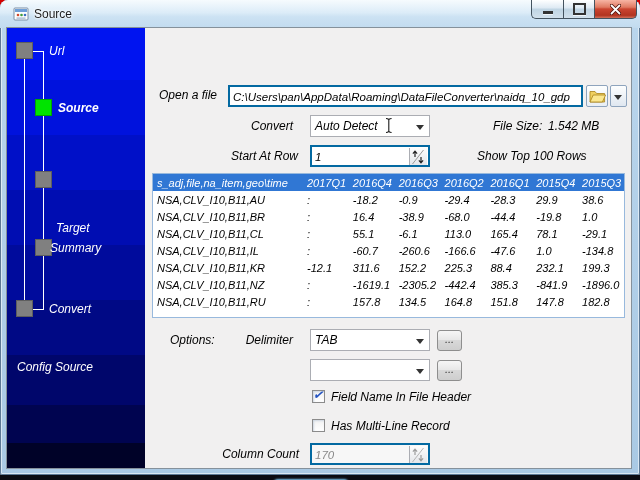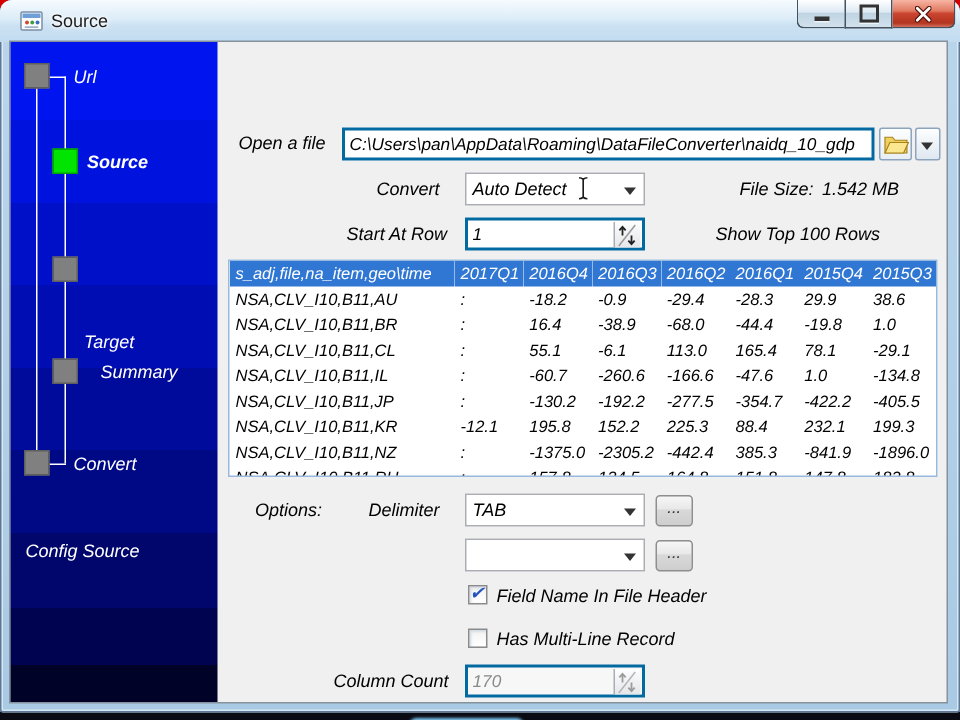--- a/index.html
+++ b/index.html
@@ -47,21 +47,21 @@
   .sq.active{background:#00e400;border-color:#00a400;}
   .sq-url{left:9px;top:14px;}
   .sq-source{left:28px;top:71px;}
   .sq-target{left:28px;top:143px;}
   .sq-summary{left:28px;top:211px;}
   .sq-convert{left:9px;top:272px;}
   .step-label{position:absolute;font-size:12px;color:#fff;white-space:nowrap;}
   .lbl-url{left:42px;top:16px;}
   .lbl-source{left:51px;top:73px;font-weight:bold;}
   .lbl-target{left:49px;top:145px;margin-top:48px;}
-  .lbl-summary{left:60px;top:213px;}
+  .lbl-summary{left:43px;top:213px;}
   .lbl-convert{left:42px;top:274px;}
   .config-label{position:absolute;left:10px;top:332px;font-size:12px;color:#fff;}
 
   
   .main{position:absolute;left:138px;top:0;width:400px;height:440px;margin-top:47px;}
   .flabel{position:absolute;font-size:12px;color:#000;white-space:nowrap;}
   .r{text-align:right;}
   .textbox{position:absolute;height:22px;background:#fff;border:2px solid #0369a1;box-sizing:border-box;
     font-size:11.5px;line-height:20px;padding:0 3px;white-space:nowrap;overflow:hidden;}
   .combo{position:absolute;height:22px;background:#fff;border:1px solid #abadb3;box-sizing:border-box;}
@@ -264,43 +264,33 @@
                   <td>NSA,CLV_I10,B11,IL</td>
                   <td>:</td>
                   <td>-60.7</td>
                   <td>-260.6</td>
                   <td>-166.6</td>
                   <td>-47.6</td>
                   <td>1.0</td>
                   <td>-134.8</td>
                 </tr>
                 <tr>
-                  <td>NSA,CLV_I10,B11,JP</td>
-                  <td>:</td>
-                  <td>-130.2</td>
-                  <td>-192.2</td>
-                  <td>-277.5</td>
-                  <td>-354.7</td>
-                  <td>-422.2</td>
-                  <td>-405.5</td>
-                </tr>
-                <tr>
                   <td>NSA,CLV_I10,B11,KR</td>
                   <td>-12.1</td>
-                  <td>195.8</td>
+                  <td>311.6</td>
                   <td>152.2</td>
                   <td>225.3</td>
                   <td>88.4</td>
                   <td>232.1</td>
                   <td>199.3</td>
                 </tr>
                 <tr>
                   <td>NSA,CLV_I10,B11,NZ</td>
                   <td>:</td>
-                  <td>-1375.0</td>
+                  <td>-1619.1</td>
                   <td>-2305.2</td>
                   <td>-442.4</td>
                   <td>385.3</td>
                   <td>-841.9</td>
                   <td>-1896.0</td>
                 </tr>
                 <tr>
                   <td>NSA,CLV_I10,B11,RU</td>
                   <td>:</td>
                   <td>157.8</td>

